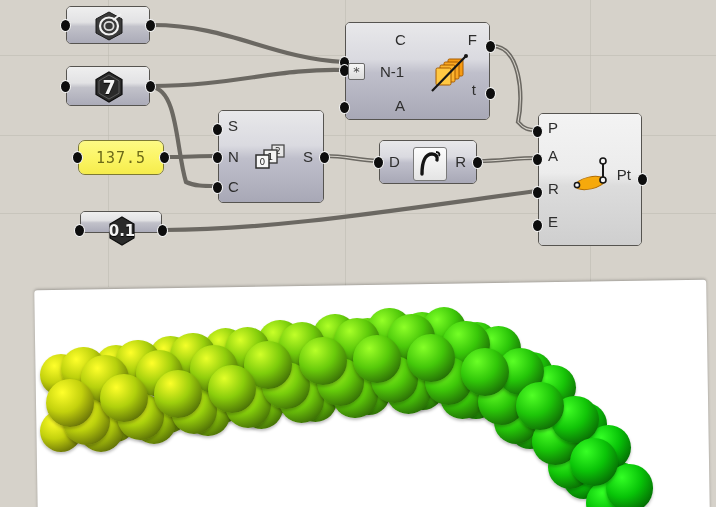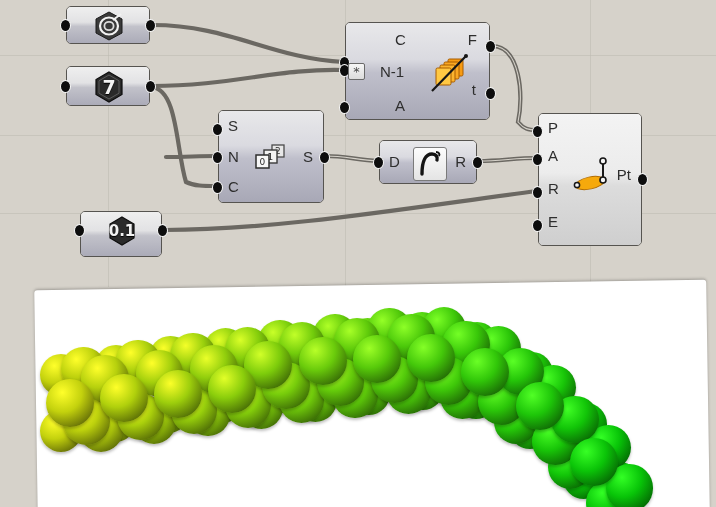--- a/index.html
+++ b/index.html
@@ -131,22 +131,28 @@
     <div class="port port-out" style="top:13px;"></div>
     <div class="hexbadge" style="left:21px;top:3px;width:42px;height:34px;">
       <svg viewBox="0 0 42 34" style="position:absolute;left:0;top:0;width:42px;height:34px;">
         <polygon points="21,2 34,9.5 34,24.5 21,32 8,24.5 8,9.5" fill="#2a2a2a" stroke="#0d0d0d" stroke-width="1.2"></polygon>
         <polygon points="21,5 31,10.8 31,23.2 21,29 11,23.2 11,10.8" fill="none" stroke="#5a5a5a" stroke-width="1"></polygon>
       </svg>
       <span class="hex-txt" style="position:relative;font-size:19px;">7</span>
     </div>
   </div>
 
-
-  <div class="comp comp-param" style="left:80px;top:211px;width:82px;height:46px;">
+  <div class="comp comp-slider" style="left:78px;top:140px;width:86px;height:35px;">
+    <div class="comp-body"></div>
+    <div class="port port-in" style="top:10px;"></div>
+    <div class="port port-out" style="top:10px;"></div>
+    <div class="slider-val">137.5</div>
+  </div>
+
+  <div class="comp comp-param" style="left:80px;top:211px;width:82px;height:22px;">
     <div class="comp-body"></div>
     <div class="port port-in" style="top:12px;"></div>
     <div class="port port-out" style="top:12px;"></div>
     <div class="hexbadge" style="left:21px;top:3px;width:40px;height:32px;">
       <svg viewBox="0 0 40 32" style="position:absolute;left:0;top:0;width:40px;height:32px;">
         <polygon points="20,2 32,9 32,23 20,30 8,23 8,9" fill="#2a2a2a" stroke="#0d0d0d" stroke-width="1.2"></polygon>
       </svg>
       <span class="hex-txt" style="position:relative;font-size:15px;">0.1</span>
     </div>
   </div>

